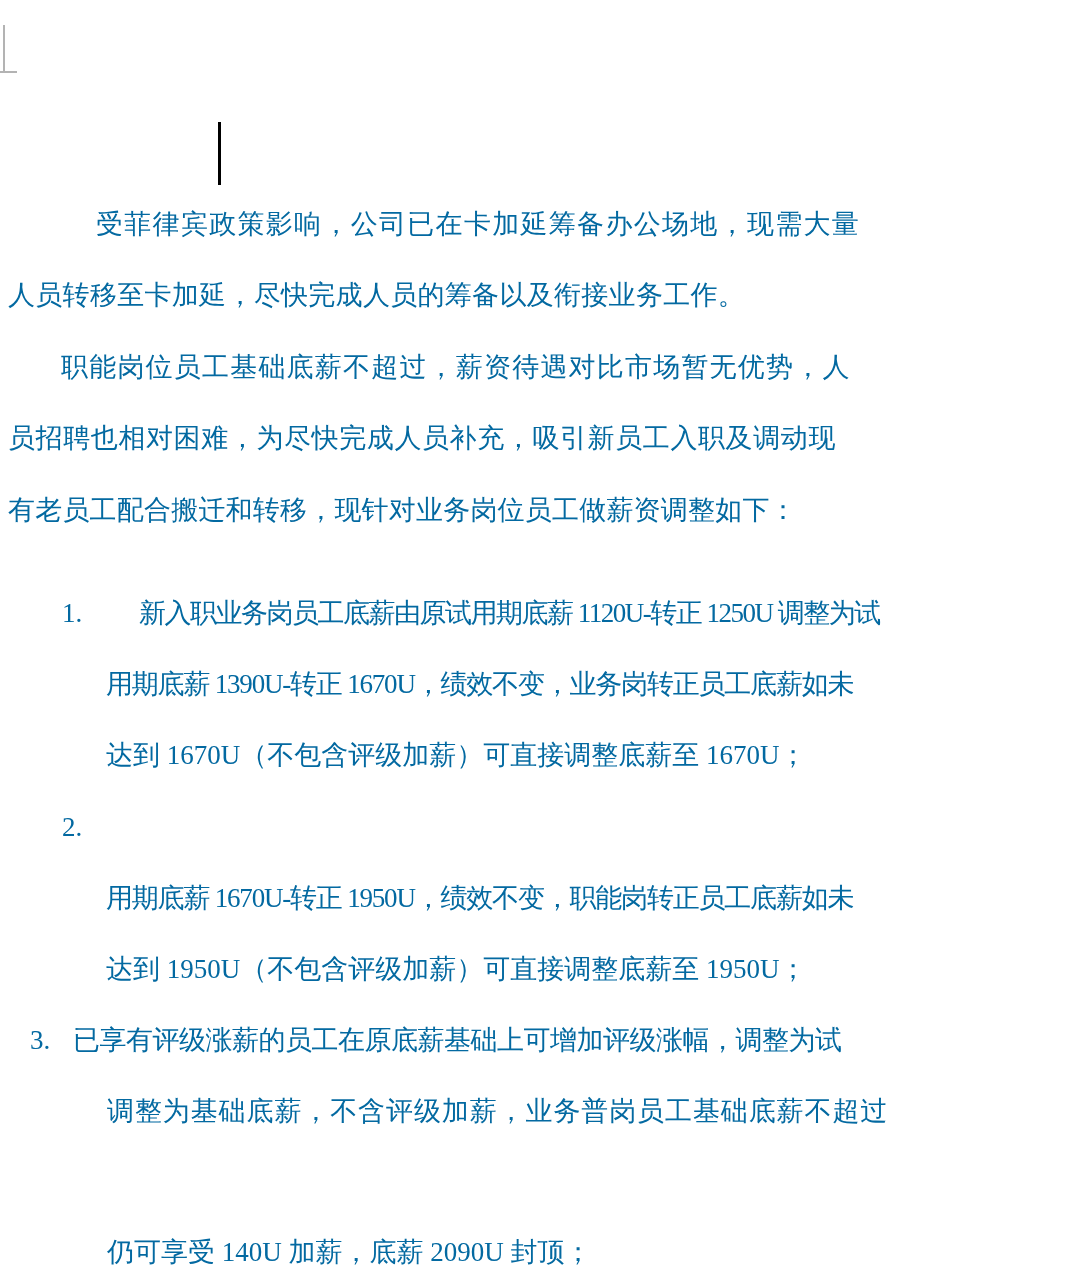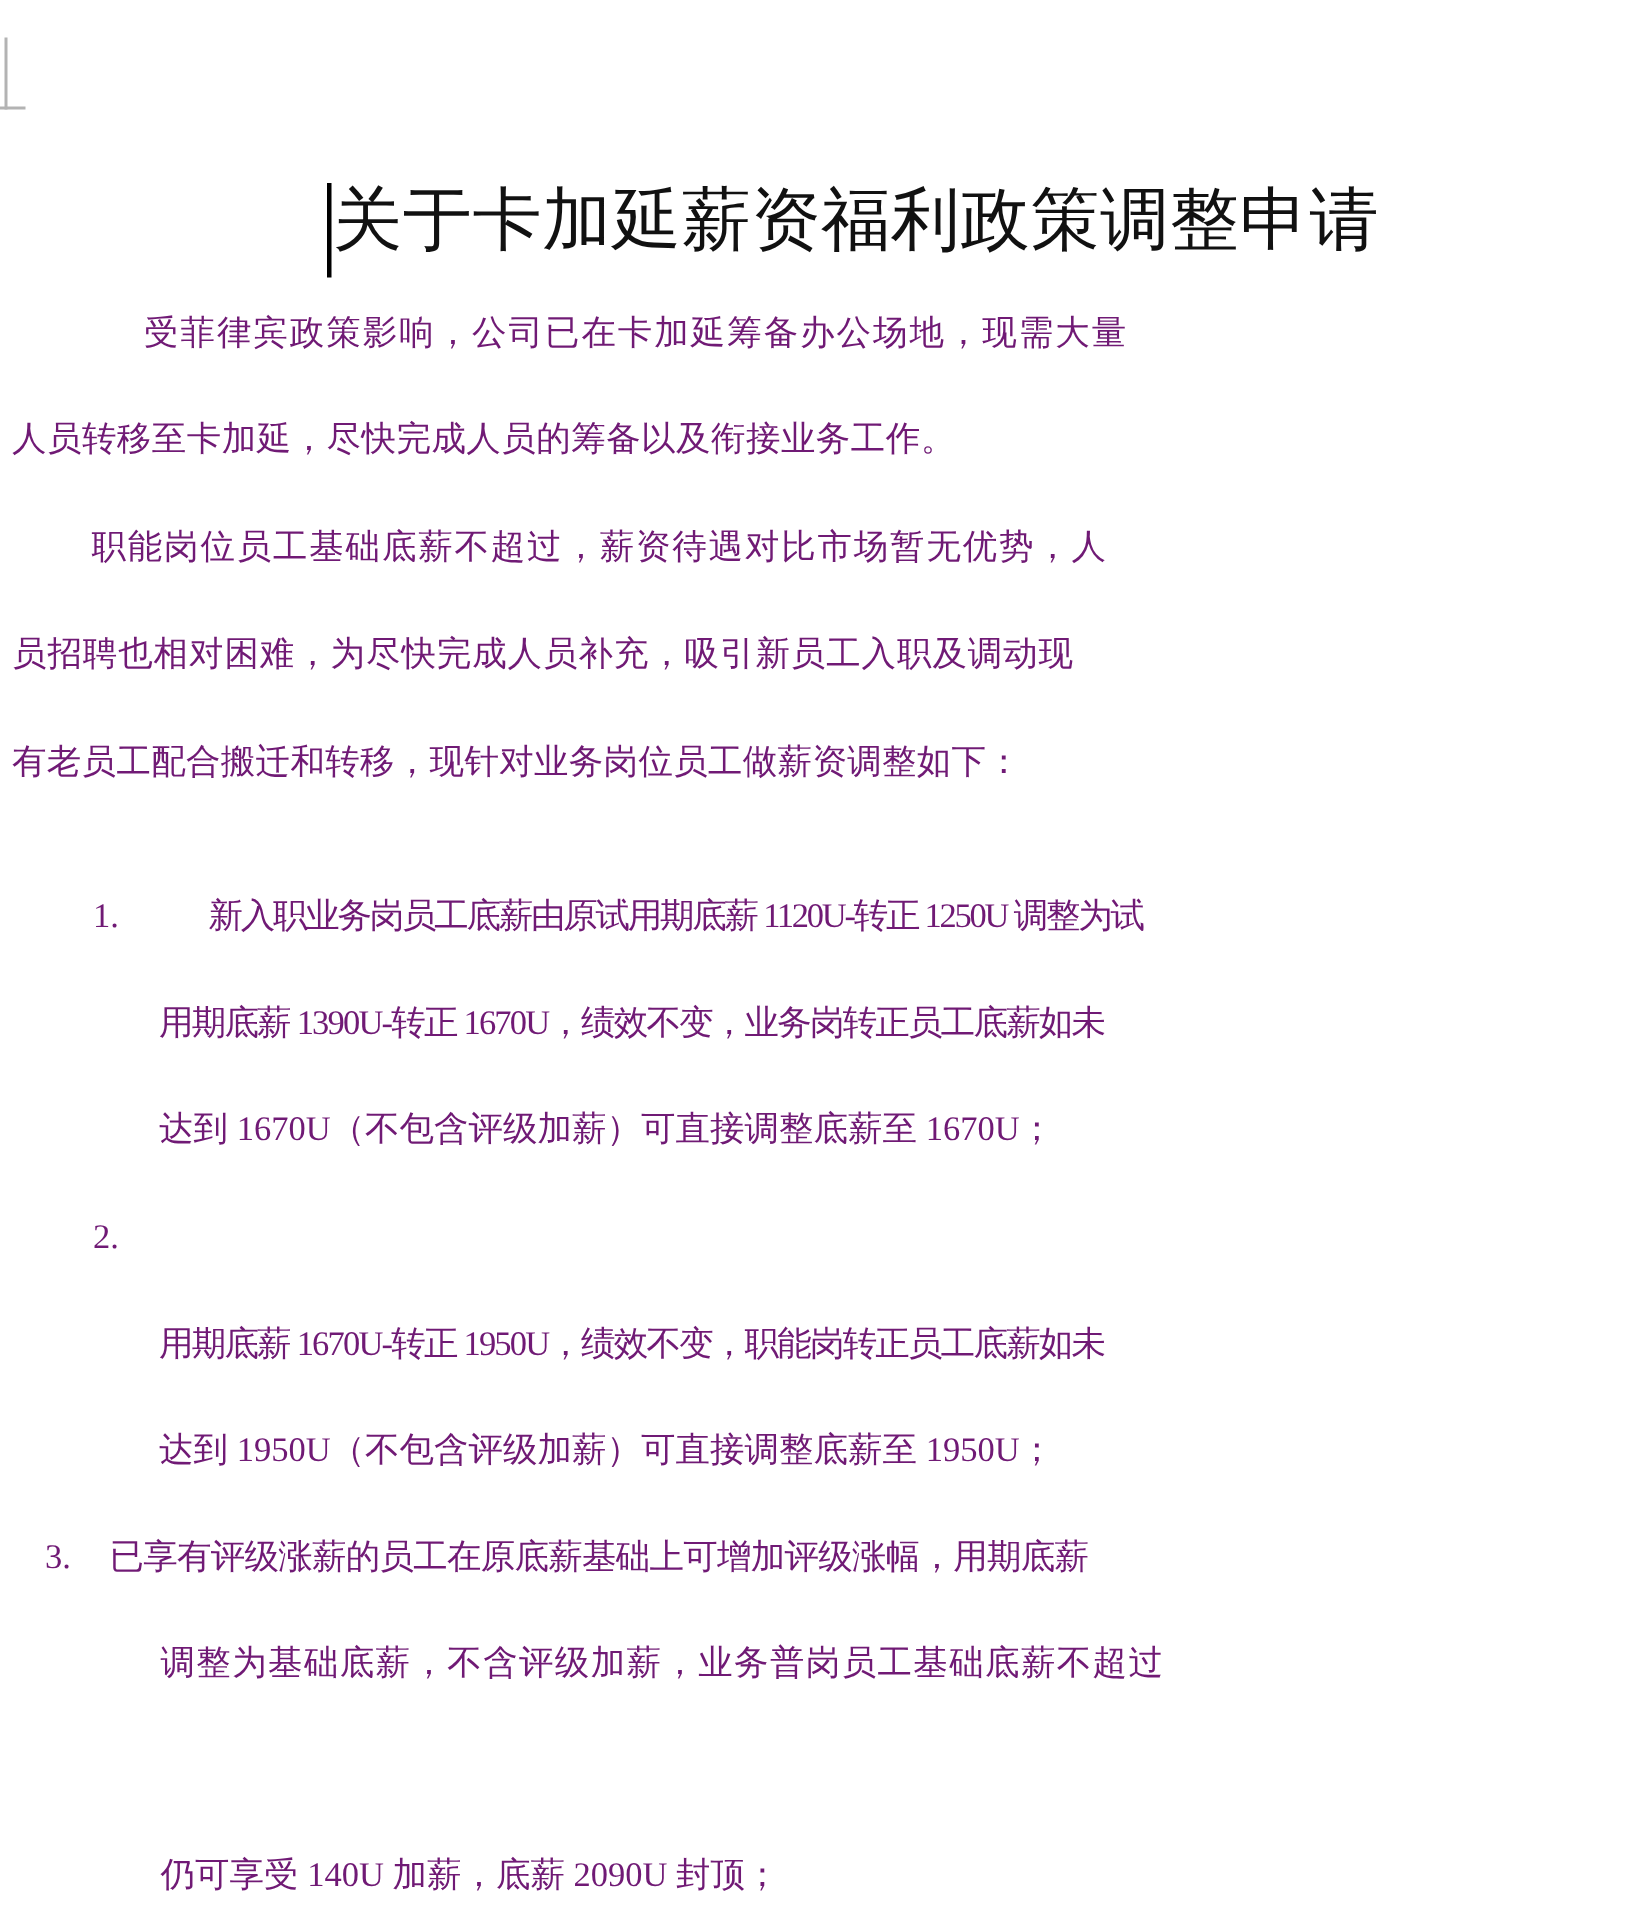--- a/index.html
+++ b/index.html
@@ -10,22 +10,22 @@
     position: relative;
     font-family: "Liberation Serif", "DejaVu Serif", serif;
   }
   .page {
     position: absolute; inset: 0;
     width: 1091px; height: 1280px;
     background: #ffffff;
   }
   .line {
     position: absolute;
-    color: #701a75;
-    font-size: 23px;
+    color: #0369a1;
+    font-size: 27px;
     line-height: 1.06;
     white-space: pre;
   }
   .title {
     position: absolute;
     left: 222px; top: 122px;
     color: #111111;
     font-size: 46px;
     line-height: 1.1;
     letter-spacing: 0.5px;
@@ -74,36 +74,35 @@
 </style>
 </head>
 <body>
 
 <div class="page">
 
   <div class="corner-v"></div>
   <div class="corner-h"></div>
 
   <div class="caret"></div>
-  <div class="title">关于卡加延薪资福利政策调整申请</div>
 
   <div class="line p0l0">受菲律宾政策影响，公司已在卡加延筹备办公场地，现需大量</div>
   <div class="line p0l1">人员转移至卡加延，尽快完成人员的筹备以及衔接业务工作。</div>
 
   <div class="line p1l0">职能岗位员工基础底薪不超过，薪资待遇对比市场暂无优势，人</div>
   <div class="line p1l2">有老员工配合搬迁和转移，现针对业务岗位员工做薪资调整如下：</div>
   <div class="line p1l1">员招聘也相对困难，为尽快完成人员补充，吸引新员工入职及调动现</div>
 
   <div class="line i1n">1.</div>
   <div class="line i1l0">新入职业务岗员工底薪由原试用期底薪 1120U-转正 1250U 调整为试</div>
   <div class="line i1l1">用期底薪 1390U-转正 1670U，绩效不变，业务岗转正员工底薪如未</div>
   <div class="line i1l2">达到 1670U（不包含评级加薪）可直接调整底薪至 1670U；</div>
 
   <div class="line i2n">2.</div>
   <div class="line i2l1">用期底薪 1670U-转正 1950U，绩效不变，职能岗转正员工底薪如未</div>
   <div class="line i2l2">达到 1950U（不包含评级加薪）可直接调整底薪至 1950U；</div>
 
   <div class="line i3n">3.</div>
-  <div class="line i3l0">已享有评级涨薪的员工在原底薪基础上可增加评级涨幅，用期底薪</div>
+  <div class="line i3l0">已享有评级涨薪的员工在原底薪基础上可增加评级涨幅，调整为试</div>
   <div class="line i3l1">调整为基础底薪，不含评级加薪，业务普岗员工基础底薪不超过</div>
   <div class="line i3l3">仍可享受 140U 加薪，底薪 2090U 封顶；</div>
 
 </div>
 
 </body></html>

